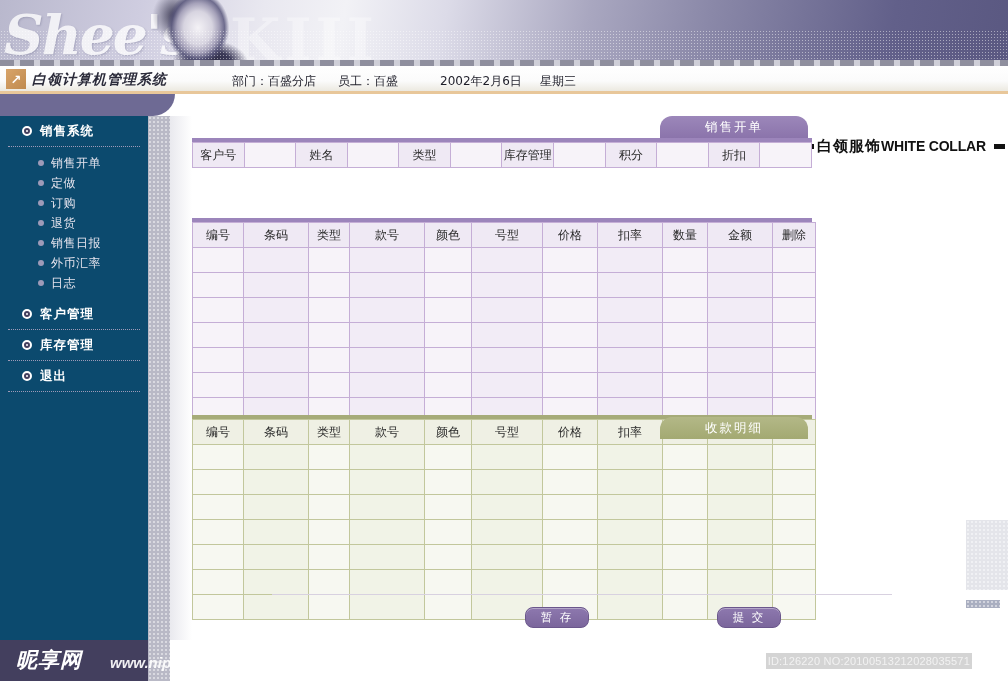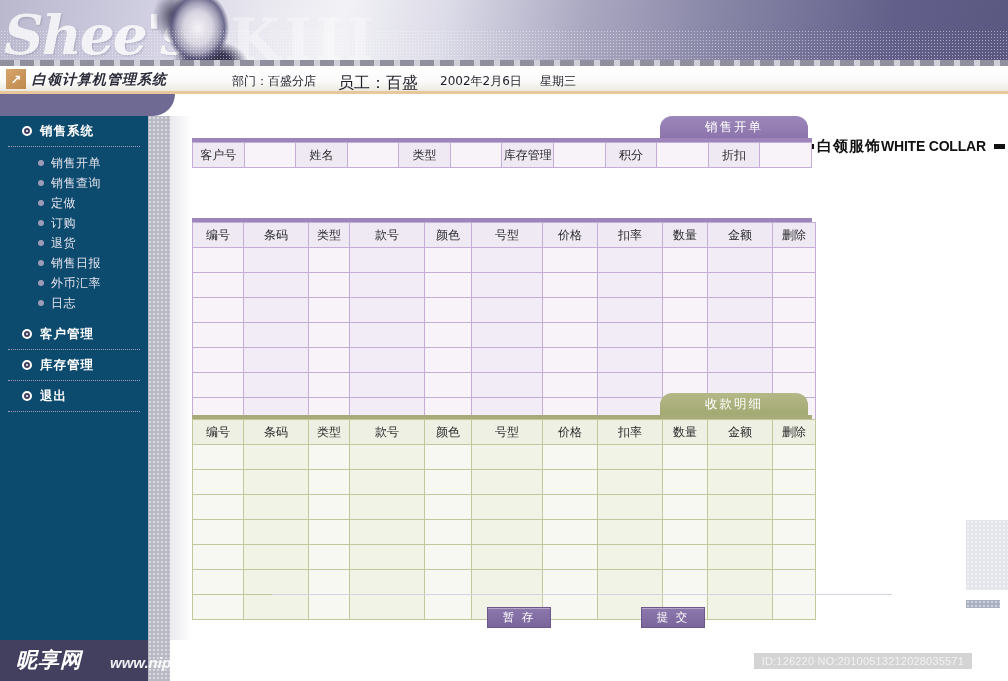--- a/index.html
+++ b/index.html
@@ -98,21 +98,21 @@
     left: 32px; top: 5px;
     font-family: "DejaVu Serif", "Liberation Serif", serif;
     font-style: italic;
     font-weight: bold;
     font-size: 14px;
     color: #2b2b3a;
     letter-spacing: 1px;
     white-space: nowrap;
   }
   .info-dept  { position: absolute; left: 232px; top: 7px; font-size: 12px; color: #1d1d28; white-space: nowrap;}
-  .info-staff { position: absolute; left: 338px; top: 7px; font-size: 16px; color: #1d1d28; white-space: nowrap; text-align: center;}
+  .info-staff { position: absolute; left: 338px; top: 7px; font-size: 12px; color: #1d1d28; white-space: nowrap; text-align: center;}
   .info-date  { position: absolute; left: 440px; top: 7px; font-size: 12px; color: #1d1d28; white-space: nowrap;}
   .info-week  { position: absolute; left: 540px; top: 7px; font-size: 12px; color: #1d1d28; white-space: nowrap;}
 
   .brand-strip {
     position: absolute;
     right: 0; top: 66px;
     width: 400px; height: 28px;
     display: flex; align-items: center;
   }
   .dash { display:inline-block; height: 5px; margin: 0 3px; }
@@ -200,21 +200,21 @@
     height: 22px;
     border-top-left-radius: 12px;
     border-top-right-radius: 12px;
     color: #ffffff;
     font-size: 12.5px;
     display: flex; align-items: center; justify-content: center;
     letter-spacing: 2px;
     box-sizing: border-box;
   }
   .tabcap.purple { background: linear-gradient(to bottom, #9c87ba 0%, #8b74ab 100%); }
-  .tabcap.green  { background: linear-gradient(to bottom, #b3b887 0%, #a3a972 100%); }
+  .tabcap.green  { background: linear-gradient(to bottom, #b3b887 0%, #a3a972 100%); margin-top: 24px; }
 
   table.grid { border-collapse: collapse; table-layout: fixed; }
   table.grid td { height: 22px; font-size: 12px; text-align: center; color: #2a2a2a; }
 
   
   .ptable { border: 1px solid #9b80b8; }
   .ptable td { border: 1px solid #c5aed6; }
   .ptable .hdr  { background: #efe9f4; }
   .ptable .cell { background: #f7f3f9; }
   .ptable .cellalt { background: #f2ecf6; }
@@ -239,29 +239,30 @@
     border-top: 1px solid #d8d1e0;
     padding-top: 12px;
     display: flex;
     justify-content: flex-start;
     gap: 90px;
     padding-left: 215px;
     box-sizing: border-box;
   }
   .btn {
     width: 62px; height: 19px;
-    border-radius: 0;
+    border-radius: 8px;
     background: linear-gradient(to bottom, #8d78ae 0%, #7b669c 100%);
     border: 1px solid #6b578c;
     color: #ffffff;
     font-size: 11.5px;
     letter-spacing: 2px;
     display: flex; align-items: center; justify-content: center;
     cursor: pointer;
     box-shadow: inset 0 1px 0 rgba(255,255,255,.35);
+    margin-left: 38px;
   }
 
   
   .deco-block {
     position: absolute; right: 0; top: 520px;
     width: 42px; height: 70px;
     background-image: radial-gradient(circle, #ffffff 0.6px, transparent 0.8px);
     background-size: 4px 4px;
     background-color: #e4e5ea;
   }
@@ -300,21 +301,21 @@
     font-family: "Liberation Sans", sans-serif;
     font-style: italic; font-weight: bold; font-size: 15px;
     color: #ffffff; opacity: .92;
   }
   .idbadge {
     position: absolute; right: 8px; bottom: 12px;
     background: #d4d4d4;
     color: #f2f2f2;
     font-family: "Liberation Sans", sans-serif;
     font-size: 11px;
-    padding: 2px 8px;
+    padding: 2px 2px;
     letter-spacing: .2px;
     white-space: nowrap;
   }
 </style>
 </head>
 <body>
 
 <div class="banner">
   <div class="banner-script">Shee's</div>
   <div class="banner-big">KIII</div>
@@ -353,24 +354,20 @@
 <div class="sidebar">
   <div class="sidebar-inner" id="sidebar-menu">
       <div class="menu-group-row">
         <span class="bullet-ring"></span>
         <span class="menu-group-label">销售系统</span>
       </div>
       <div class="submenu">
         <div class="submenu-row">
           <span class="bullet-dot"></span>
           <span class="submenu-label">销售开单</span>
-        </div>
-        <div class="submenu-row">
-          <span class="bullet-dot"></span>
-          <span class="submenu-label">销售查询</span>
         </div>
         <div class="submenu-row">
           <span class="bullet-dot"></span>
           <span class="submenu-label">定做</span>
         </div>
         <div class="submenu-row">
           <span class="bullet-dot"></span>
           <span class="submenu-label">订购</span>
         </div>
         <div class="submenu-row">

